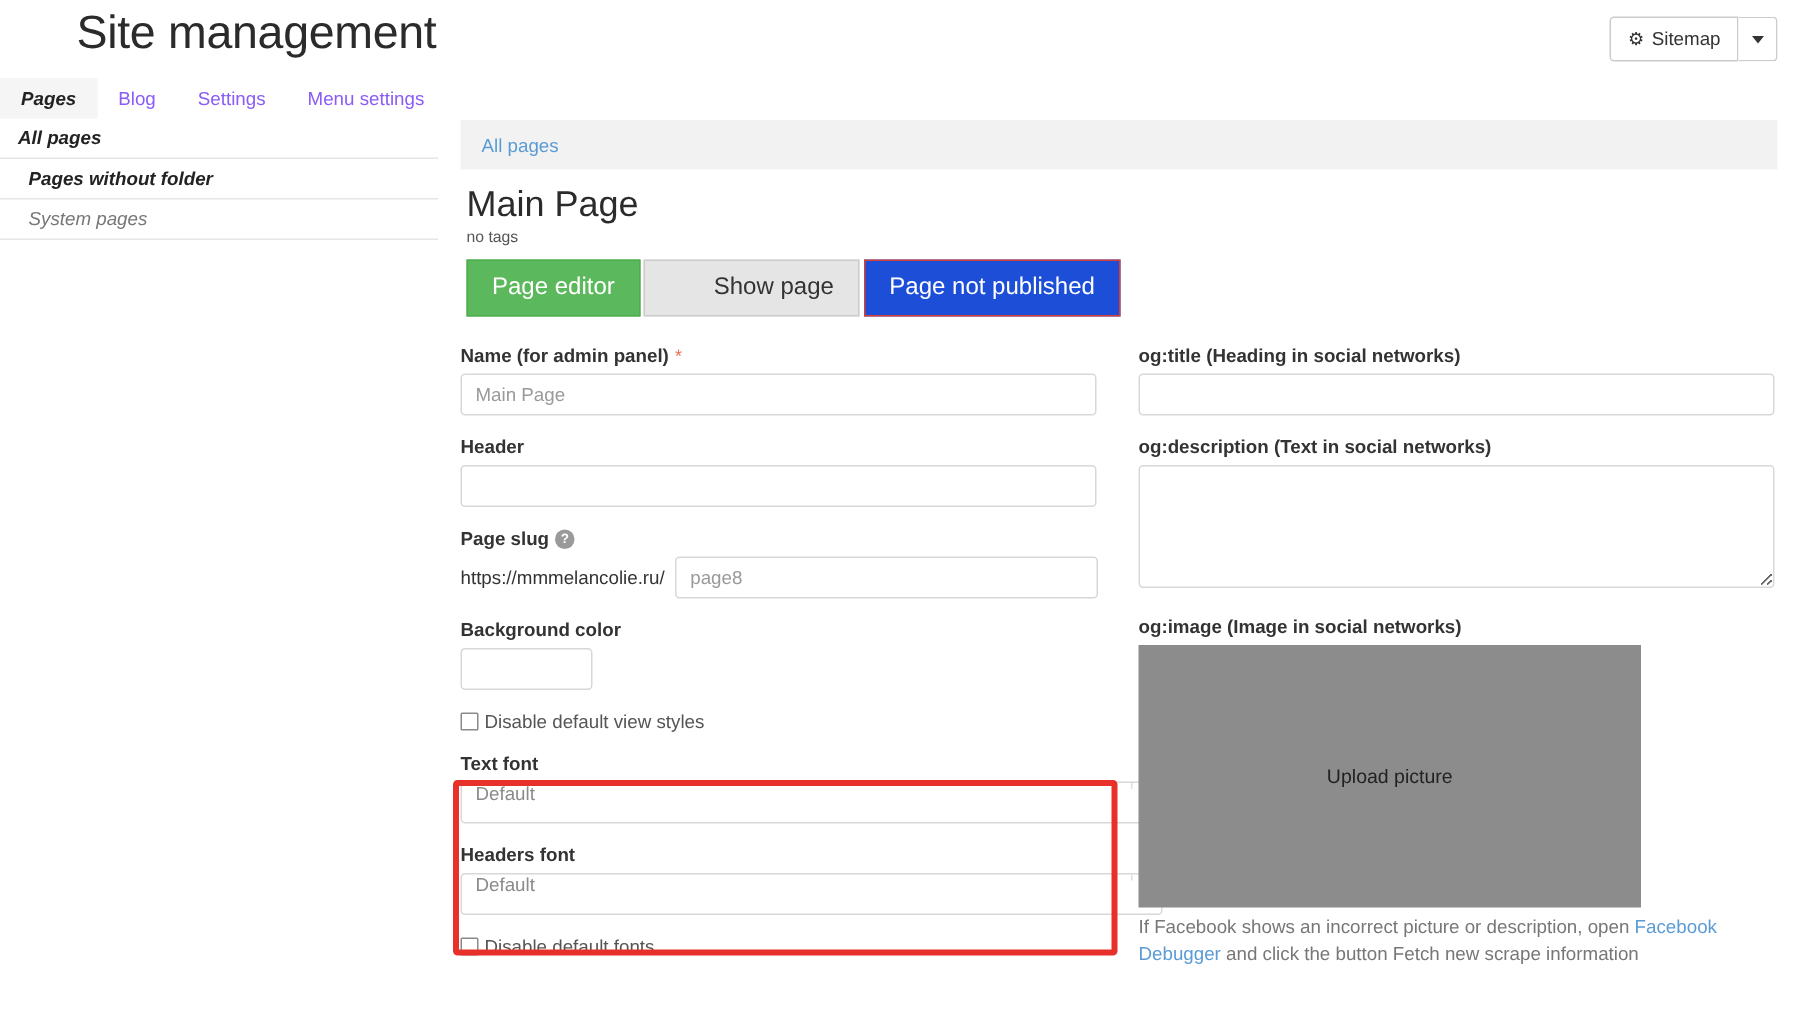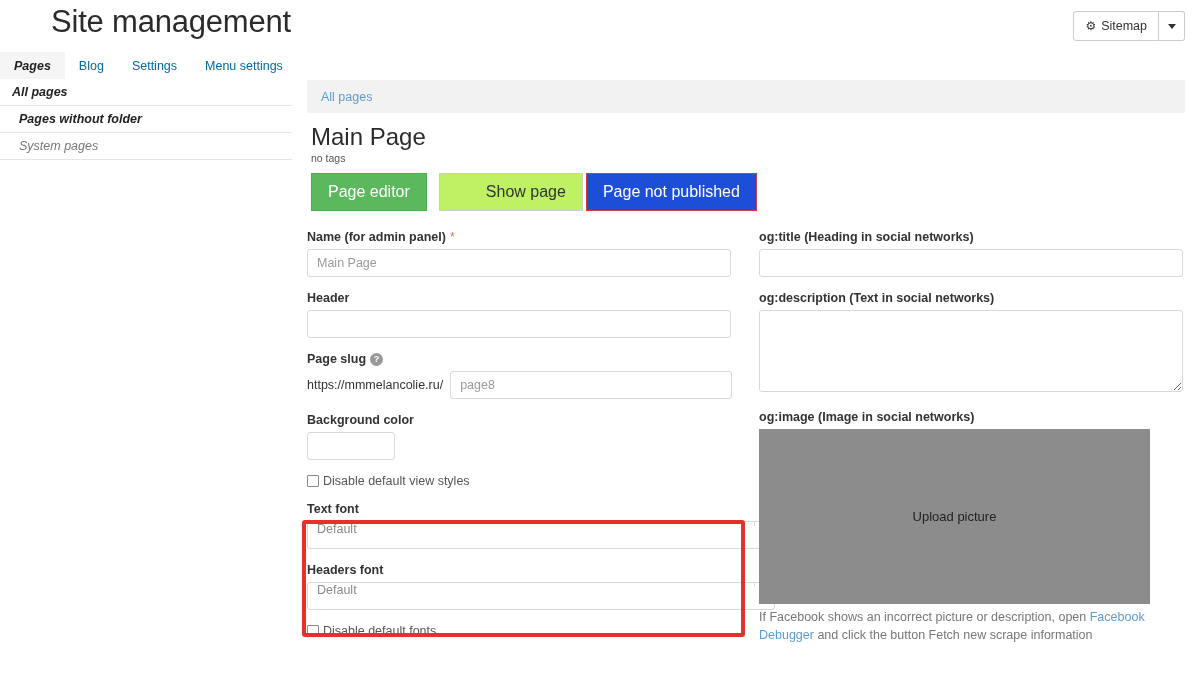--- a/index.html
+++ b/index.html
@@ -70,21 +70,21 @@
     width: 292px;
     height: 27px;
     display: flex;
     align-items: stretch;
   }
   .tab {
     font-size: 12.5px;
     display: flex; align-items: center;
     padding: 0 14px;
     cursor: pointer;
-    color: #0369a1;
+    color: #8b5cf6;
     background: transparent;
     white-space: nowrap;
   }
   .tab.active {
     background: #f5f5f5;
     color: #222222;
     font-weight: bold;
     font-style: italic;
   }
 
@@ -147,21 +147,21 @@
   }
   .act {
     height: 38px;
     display: flex; align-items: center; justify-content: center;
     font-size: 16px;
     padding: 0 16px;
     cursor: pointer;
     border: 1px solid transparent;
   }
   .act.green { background: #5cb85c; color: #ffffff; border-color: #4cae4c; }
-  .act.white { background: #bef264; color: #333333; border-color: #cccccc; margin-left: 12px; padding-left: 46px; }
+  .act.white { background: #e5e5e5; color: #333333; border-color: #cccccc; margin-left: 2px; padding-left: 46px; }
   .act.red   { background: #1d4ed8; color: #ffffff; border-color: #d43f3a; margin-left: 3px; }
 
   
   #cols {
     position: absolute;
     top: 230px; left: 307px;
     width: 880px;
     display: flex;
   }
   #col-left  { width: 440px; position: relative; }
@@ -279,21 +279,21 @@
     font-family: "Liberation Sans", sans-serif; outline: none;
   }
   .ta-right {
     width: 424px; height: 82px;
     border: 1px solid #d8d8d8; border-radius: 3px;
     font-size: 12.5px; padding: 7px 9px;
     font-family: "Liberation Sans", sans-serif; outline: none;
     resize: vertical;
   }
   .img-drop {
-    width: 391px; height: 175px;
+    width: 335px; height: 175px;
     background: #8c8c8c;
     display: flex; align-items: center; justify-content: center;
     color: #222222; font-size: 13px;
     cursor: pointer;
   }
   .fb-note {
     width: 426px;
     margin-top: 5px;
     font-size: 12.5px;
     color: #777777;

